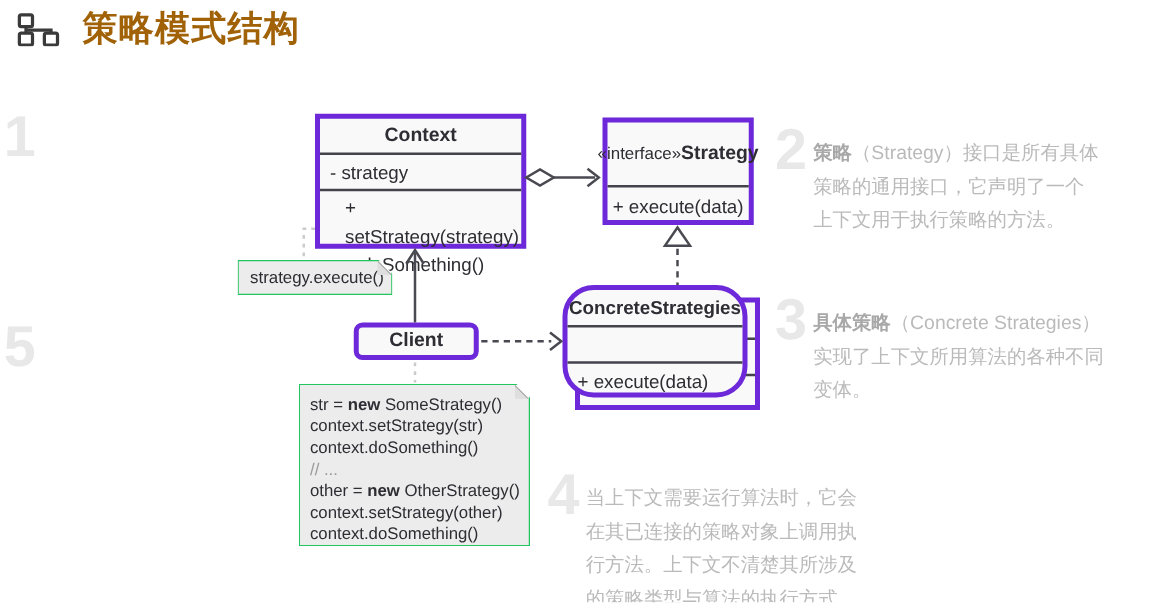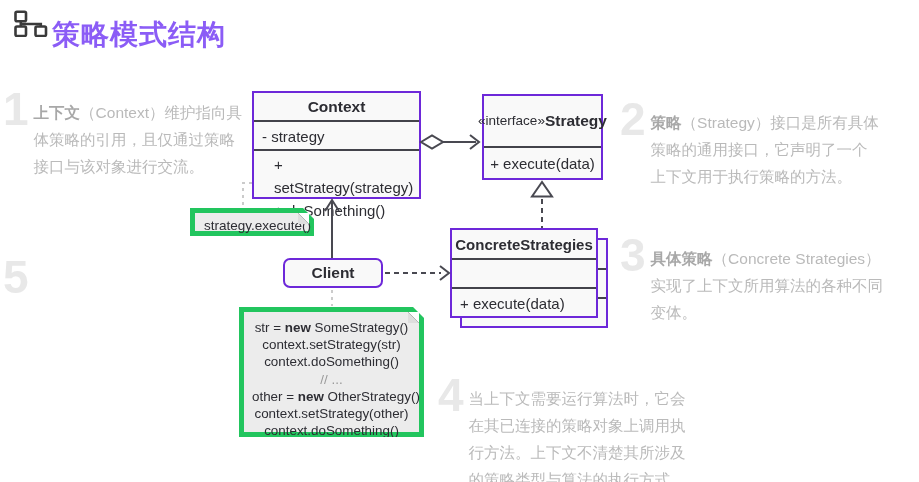--- a/index.html
+++ b/index.html
@@ -1,45 +1,45 @@
 <!DOCTYPE html>
 <html><head>
 <meta charset="utf-8">
 <style>
   html,body{margin:0;padding:0;background:#fff;}
   .canvas{position:relative;width:919px;height:482px;background:#fff;overflow:hidden;
     font-family:"Liberation Sans","DejaVu Sans",sans-serif;}
   
   .hdr-icon{position:absolute;left:12px;top:10px;width:36px;height:27px;}
-  .hdr-title{position:absolute;left:52px;top:4px;font-size:28px;font-weight:bold;color:#8b5cf6;line-height:38px;letter-spacing:1px;margin-top:12px;}
+  .hdr-title{position:absolute;left:66px;top:4px;font-size:28px;font-weight:bold;color:#a16207;line-height:38px;letter-spacing:1px;}
   
-  .uml-box{position:absolute;box-sizing:border-box;background:#f9f9f9;border:2px solid #6d28d9;color:#2d2d33;}
+  .uml-box{position:absolute;box-sizing:border-box;background:#f9f9f9;border:4px solid #6d28d9;color:#2d2d33;}
   .cmp{box-sizing:border-box;}
   .cmp-title{display:flex;align-items:center;justify-content:center;font-weight:bold;font-size:15.5px;}
   .cmp-sep{border-top:2px solid #43434b;}
   .member{font-size:15px;line-height:23px;}
   .ctx{left:252px;top:91px;width:169px;height:108px;}
   .ctx .cmp-title{height:27px;}
   .ctx .cmp-field{height:29px;padding:3px 8px 0;}
   .ctx .cmp-methods{padding:2px 20px 0;}
   .strat{left:482px;top:94px;width:121px;height:86px;text-align:center;}
   .strat .cmp-title{height:50px;justify-content:center;}
   .strat .stereo{font-weight:normal;font-size:13.5px;line-height:18px;}
   .strat .cmp-methods{padding:4px 4px 0;}
   .cs-back{left:460px;top:238px;width:148px;height:90px;}
   .cs-back .l1{height:28px;}
   .cs-back .l2{height:29px;}
-  .cs{left:450px;top:228px;width:148px;height:90px;}
+  .cs{left:450px;top:228px;width:148px;height:90px;border-radius:25px;}
   .cs .cmp-title{height:28px;font-size:15px;}
   .cs .cmp-field{height:29px;}
   .cs .cmp-methods{padding:3px 8px 0;}
   .client{left:283px;top:258px;width:100px;height:30px;border-radius:7px;display:flex;align-items:center;justify-content:center;font-weight:bold;font-size:15.5px;}
   
-  .note{position:absolute;box-sizing:border-box;background:#ececec;border:5px solid #22c55e;color:#2d2d33;
-    clip-path:polygon(0 0,calc(100% - 11px) 0,100% 11px,100% 100%,0 100%);text-align:center;}
+  .note{position:absolute;box-sizing:border-box;background:#ececec;border:1px solid #22c55e;color:#2d2d33;
+    clip-path:polygon(0 0,calc(100% - 11px) 0,100% 11px,100% 100%,0 100%);}
   .note::after{content:"";position:absolute;top:0;right:0;width:11px;height:11px;
     background:linear-gradient(225deg,#ffffff 0 47%,#b5b5b5 47% 54%,#dedede 54% 100%);}
   .note-exec{left:190px;top:208px;width:124px;height:28px;font-size:13.5px;padding:5px 9px;}
   .code-note{left:239px;top:307px;width:185px;height:130px;font-size:13.4px;padding:7px 8px;white-space:nowrap;}
   .code-line{line-height:17.2px;}
   .code-line b{font-weight:bold;}
   .code-line.comment{color:#9a9a9a;}
   
   .ann{position:absolute;display:flex;align-items:flex-start;color:#bababa;font-size:15.5px;}
   .ann .num{font-size:46px;font-weight:bold;color:#e8e8e8;line-height:46px;margin-right:5px;}
@@ -120,23 +120,20 @@
     <polygon points="421,142 432,135.5 443,142 432,148.5" fill="#ffffff" stroke="#494951" stroke-width="2"></polygon>
     <path d="M443,142 H476" fill="none" stroke="#494951" stroke-width="2"></path>
     <path d="M470,135 L479,142 L470,149" fill="none" stroke="#494951" stroke-width="2"></path>
 
     <polygon points="542,182 532,196.5 552,196.5" fill="#ffffff" stroke="#494951" stroke-width="2"></polygon>
     <path d="M542,199 V228" fill="none" stroke="#494951" stroke-width="2" stroke-dasharray="5 4"></path>
   </svg>
 
   <div class="ann" style="left:3px;top:86px;width:250px;">
     <span class="num">1</span>
-    <div class="ann-text"><b>上下文</b><span>（Context）维护指向具
-体策略的引用，且仅通过策略
-接口与该对象进行交流。</span></div>
   </div>
 
   <div class="ann" style="left:620px;top:96px;width:295px;">
     <span class="num">2</span>
     <div class="ann-text"><b>策略</b><span>（Strategy）接口是所有具体
 策略的通用接口，它声明了一个
 上下文用于执行策略的方法。</span></div>
   </div>
 
   <div class="ann" style="left:620px;top:232px;width:295px;">

